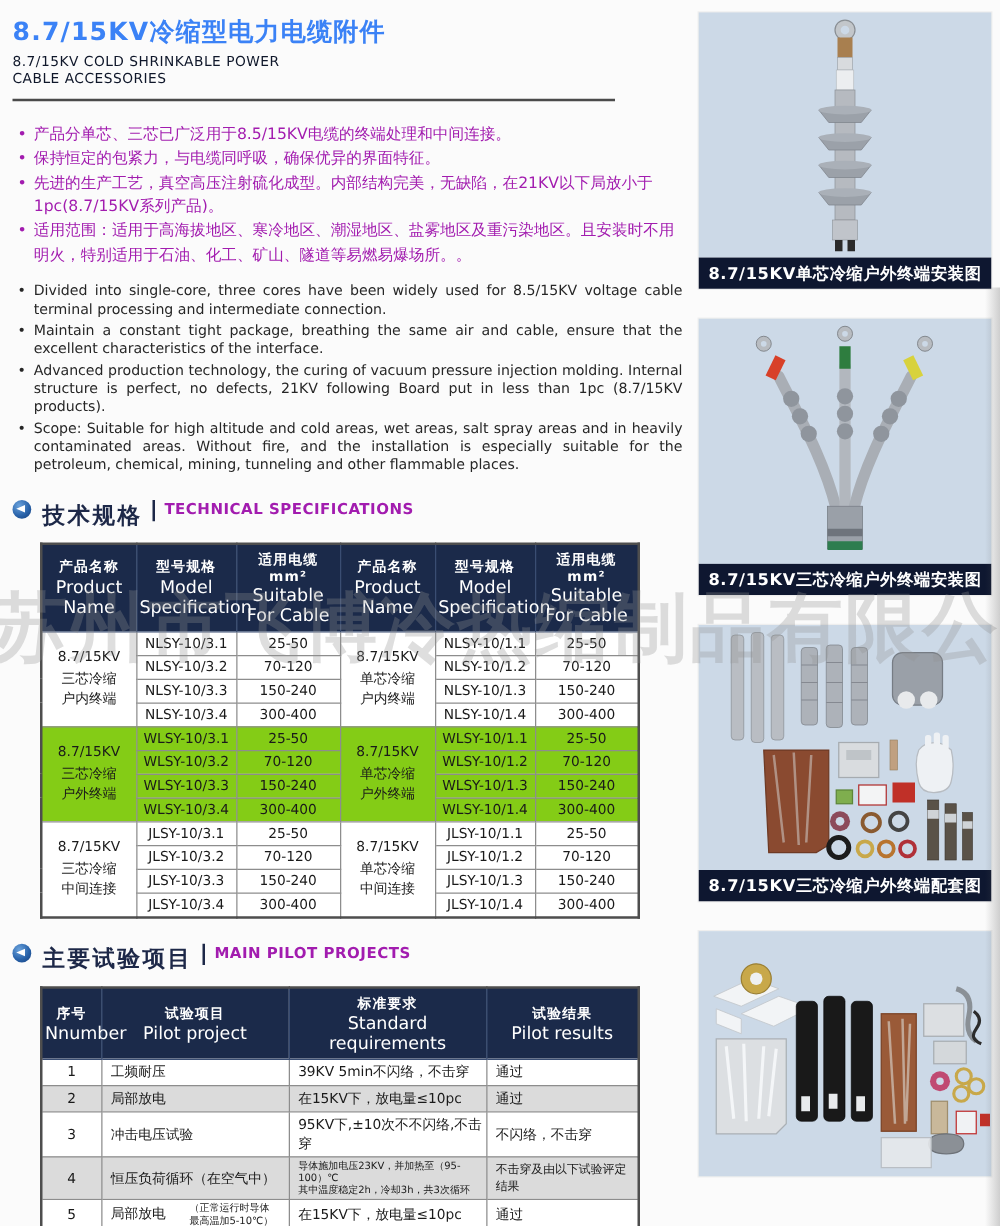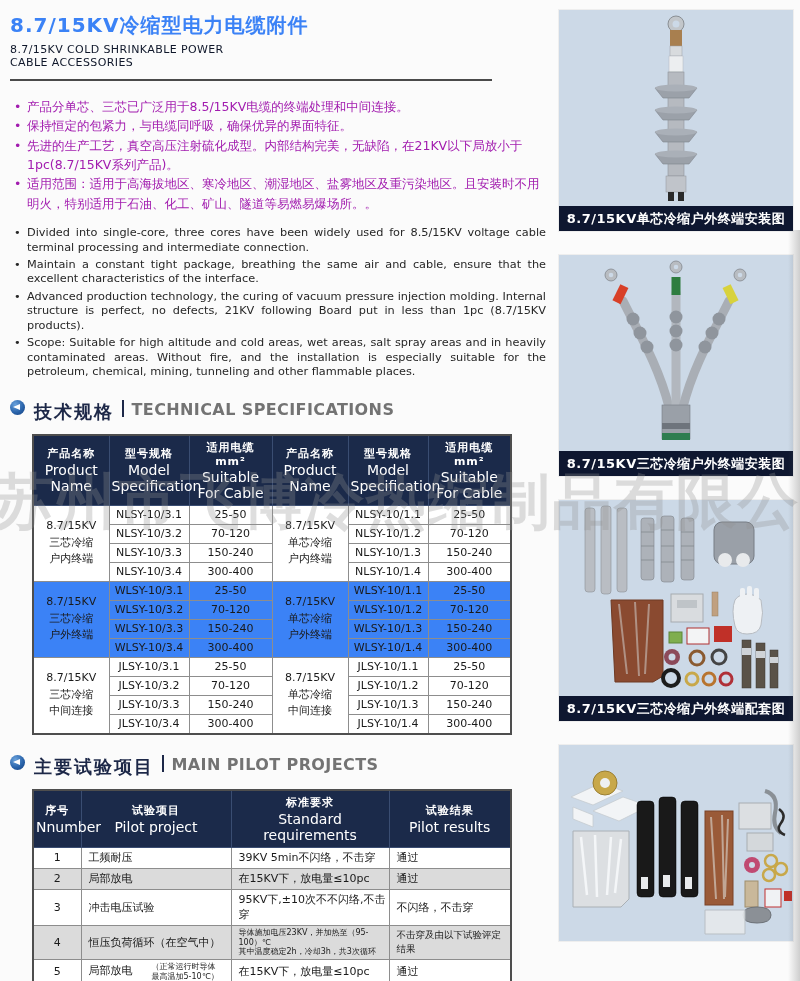--- a/index.html
+++ b/index.html
@@ -28,33 +28,33 @@
 
   
   .sec { display:flex; align-items:flex-start; margin:20px 0 10px 0; }
   .sec-icon { width:15px; height:15px; border-radius:50%;
     background:radial-gradient(circle at 35% 30%, #6aa2dc 0%, #2a64ab 55%, #123c7a 100%);
     position:relative; margin-right:9px; flex:none; }
   .sec-icon::after { content:""; position:absolute; left:3px; top:4px;
     border-top:3.5px solid transparent; border-bottom:3.5px solid transparent; border-right:7px solid #fff; }
   .sec-zh { font-size:18px; font-weight:bold; color:#1d2848; letter-spacing:2px; }
   .sec-divider { width:1.5px; height:17px; background:#1d2848; margin:0 8px; }
-  .sec-en { font-size:16px; font-weight:bold; color:#737373; letter-spacing:0.4px; }
+  .sec-en { font-size:12px; font-weight:bold; color:#a21caf; letter-spacing:0.4px; }
 
   
   table { border-collapse:collapse; margin-left:22px; table-layout:fixed; }
   .spec-table { width:478px; border:2px solid #4e4e4e; }
   .pilot-table { width:478px; border:2px solid #4e4e4e; }
   th { background:#1b2a4a; color:#fff; border:1px solid #3a4d72; padding:4px 2px; vertical-align:middle; }
   .h-zh { font-size:11px; font-weight:bold; letter-spacing:1px; }
   .h-en { font-size:14px; font-weight:normal; margin-top:1px; }
   td { border:1px solid #8d8d8d; text-align:center; font-size:11px; padding:2.5px 3px; background:#fff; vertical-align:middle; }
   .spec-table td { height:19px; }
   .product-cell { white-space:pre-line; line-height:1.5; font-size:11px; }
-  .shaded td { background:#3b82f6; }
+  .shaded td { background:#84cc16; }
   .pilot-table td.proj, .pilot-table td.req, .pilot-table td.res { text-align:left; padding-left:7px; }
   .pilot-table tr.even td { background:#dbdbdb; }
   .small-txt { font-size:8px; line-height:1.18; white-space:pre-line; display:block; }
   .proj-sub { font-size:8px; line-height:1.15; white-space:pre-line; display:inline-block; vertical-align:middle; margin-left:19px; text-align:left; }
 
   
   .card { width:234px; box-shadow:0 0 0 1px rgba(0,0,0,0.05); }
   .card-img { width:234px; height:196px; background:#ccd9e7; overflow:hidden; }
   .card-caption { width:234px; height:25px; background:#0e1730; color:#fff; font-size:13px; font-weight:bold;
     display:flex; align-items:center; justify-content:center; letter-spacing:0.5px; }

